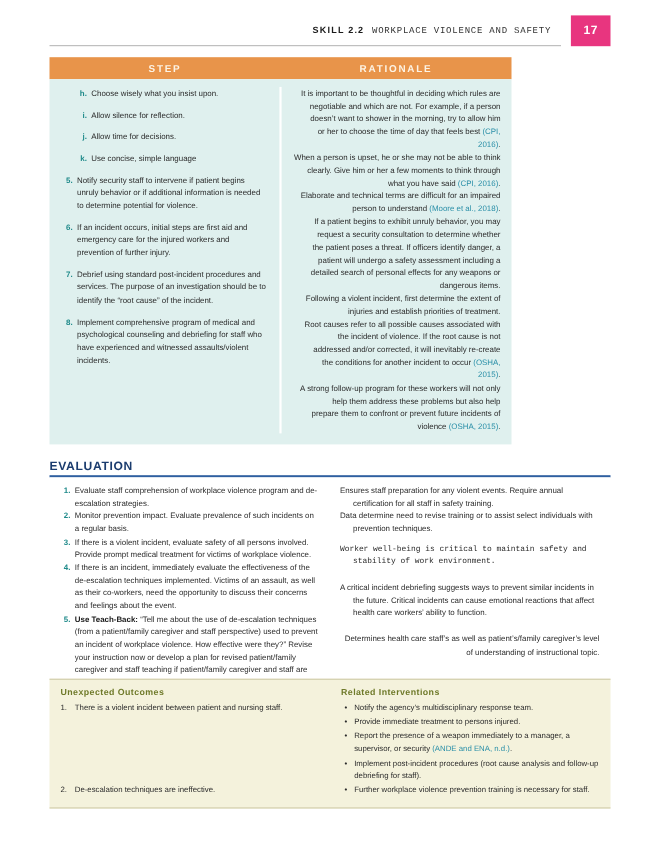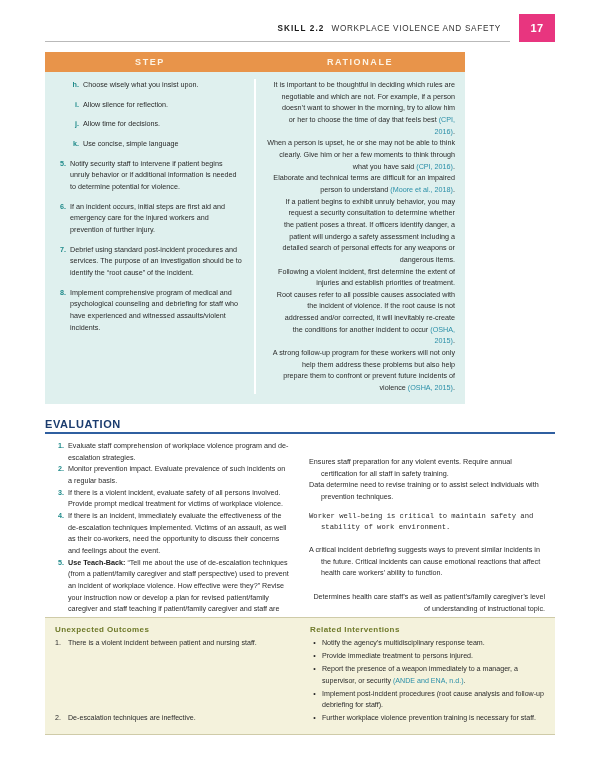--- a/index.html
+++ b/index.html
@@ -30,21 +30,21 @@
   .runhead-text {
     display: flex; align-items: baseline; gap: 7px;
     margin-right: 18px;
     white-space: nowrap;
   }
   .skill-label {
     font-size: 8.2px; font-weight: bold; letter-spacing: 1.1px;
     color: #1a1a1a;
   }
   .skill-title {
-    font-size: 8.2px; letter-spacing: .7px; color: #333333;
+    font-size: 8.2px; letter-spacing: .7px; color: #333333; font-family: Liberation Mono, monospace;
   }
   .pagenum {
     width: 36px; height: 28px;
     background: #e8357f;
     color: #ffffff;
     font-size: 11px; font-weight: bold;
     display: flex; align-items: center; justify-content: center;
     letter-spacing: .5px;
   }
 
@@ -251,21 +251,21 @@
         <div class="erow">
           <span class="mark">4.</span>
           <span class="body">If there is an incident, immediately evaluate the effectiveness of the de-escalation techniques implemented. Victims of an assault, as well as their co-workers, need the opportunity to discuss their concerns and feelings about the event.</span>
         </div>
         <div class="erow">
           <span class="mark">5.</span>
           <span class="body"><b>Use Teach-Back:</b> “Tell me about the use of de-escalation techniques (from a patient/family caregiver and staff perspective) used to prevent an incident of workplace violence. How effective were they?” Revise your instruction now or develop a plan for revised patient/family caregiver and staff teaching if patient/family caregiver and staff are not able to teach back correctly.</span>
         </div>
       </div>
     <div class="eval-col right" id="eval-right">
-        <div class="epara" style="margin-top: 16px;">Ensures staff preparation for any violent events. Require annual certification for all staff in safety training.</div>
+        <div class="epara" style="margin-top: 0px;">Ensures staff preparation for any violent events. Require annual certification for all staff in safety training.</div>
         <div class="epara" style="margin-top: 0px;">Data determine need to revise training or to assist select individuals with prevention techniques.</div>
         <div class="epara" style="margin-top: 8px; font-family: Liberation Mono, monospace;">Worker well-being is critical to maintain safety and stability of work environment.</div>
         <div class="epara" style="margin-top: 10px;">A critical incident debriefing suggests ways to prevent similar incidents in the future. Critical incidents can cause emotional reactions that affect health care workers’ ability to function.</div>
         <div class="epara" style="margin-top: 12px; text-align: right;">Determines health care staff’s as well as patient’s/family caregiver’s level of understanding of instructional topic.</div>
       </div>
   </div>
 
   <div class="outcome-box" id="outcome-box" style="top: 617px;">
     <div class="obox-col">
       <div class="obox-title">Unexpected Outcomes</div>

